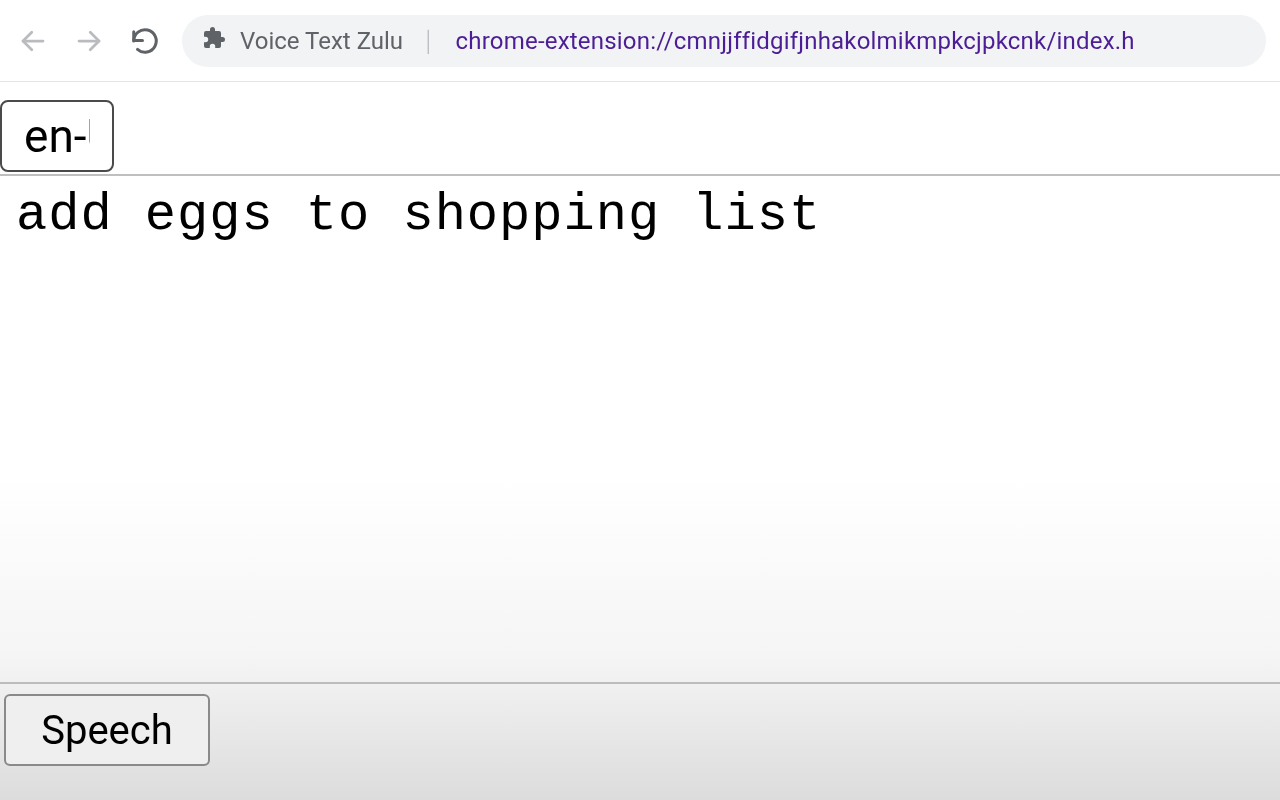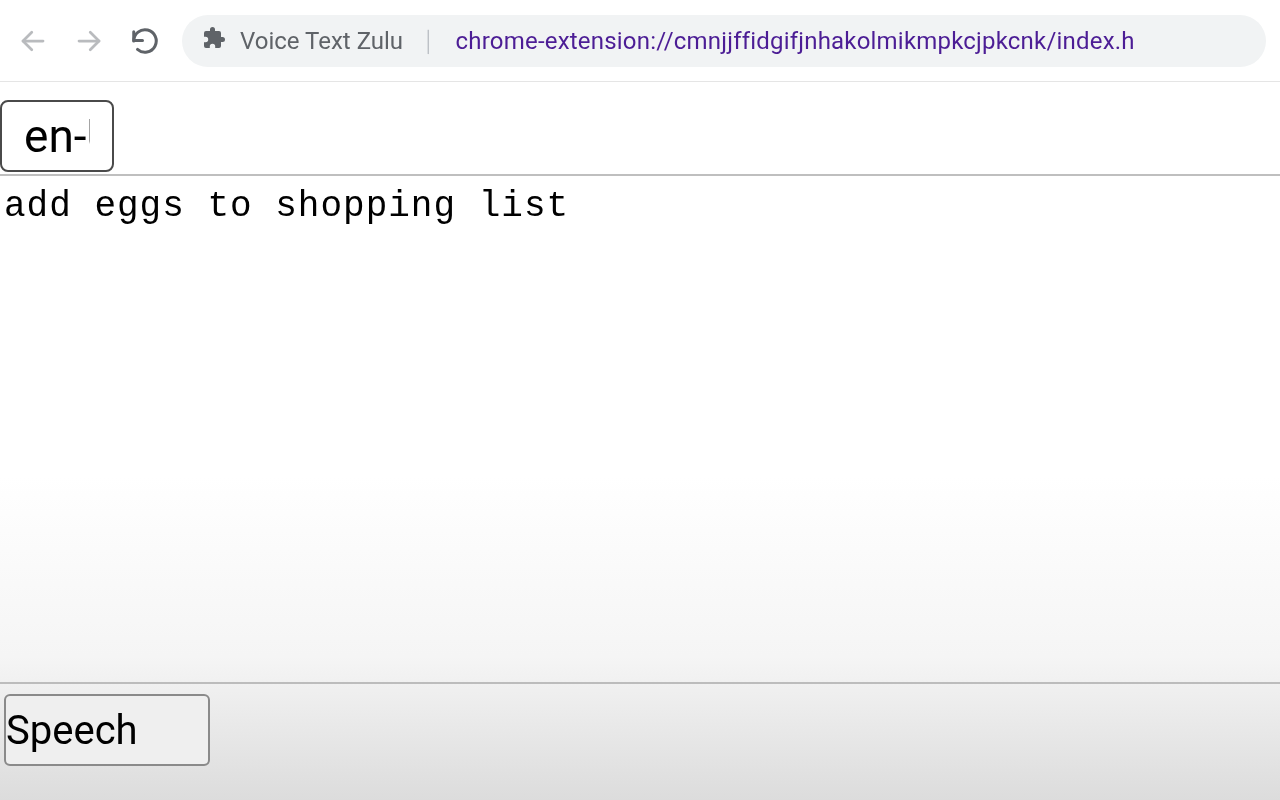--- a/index.html
+++ b/index.html
@@ -74,44 +74,44 @@
 
     .divider {
       width: 100%;
       height: 2px;
       background: #bfbfbf;
       margin-top: 2px;
     }
 
     .transcript {
       font-family: "Courier New", Courier, monospace;
-      font-size: 36px;
+      font-size: 52px;
       letter-spacing: 1px;
-      padding: 10px 4px;
+      padding: 10px 16px;
       color: #000;
       flex: 1;
     }
 
     .divider2 {
       width: 100%;
       height: 2px;
       background: #bcbcbc;
     }
 
     .speech-btn {
       margin: 10px 0 34px 4px;
       width: 206px;
       height: 72px;
       font-size: 40px;
       font-family: inherit;
       background: #efefef;
       border: 2px solid #8a8a8a;
       border-radius: 6px;
       cursor: pointer;
-      text-align: left;
+      text-align: center;
     }
   </style>
 </head>
 <body>
 
 <div class="toolbar">
   <div class="nav-btn disabled">
     <svg width="30" height="30" viewBox="0 0 24 24" fill="none" stroke-width="2.2" stroke-linecap="round" stroke-linejoin="round">
         <line x1="20" y1="12" x2="4" y2="12"></line>
         <polyline points="11 5 4 12 11 19"></polyline>

